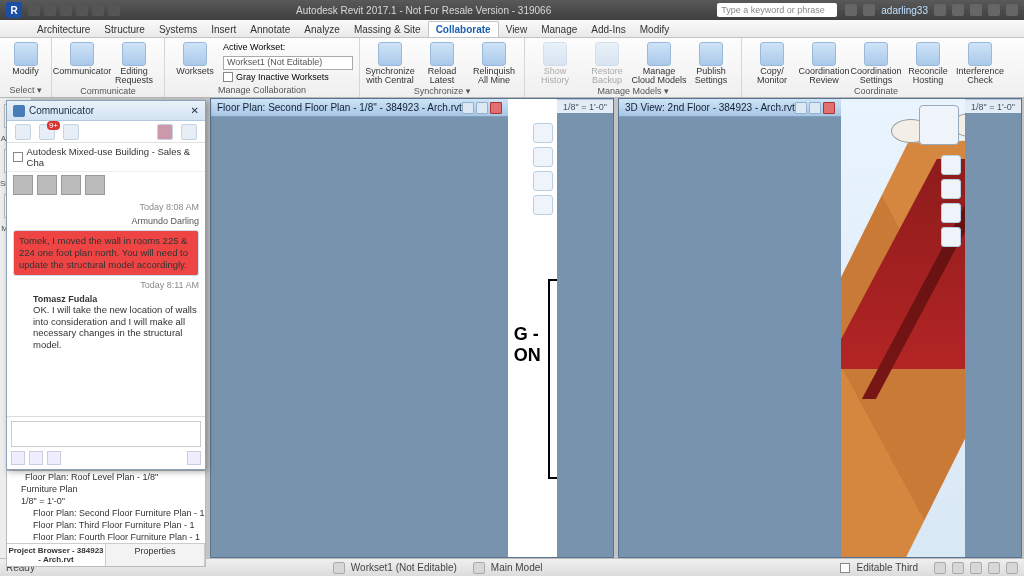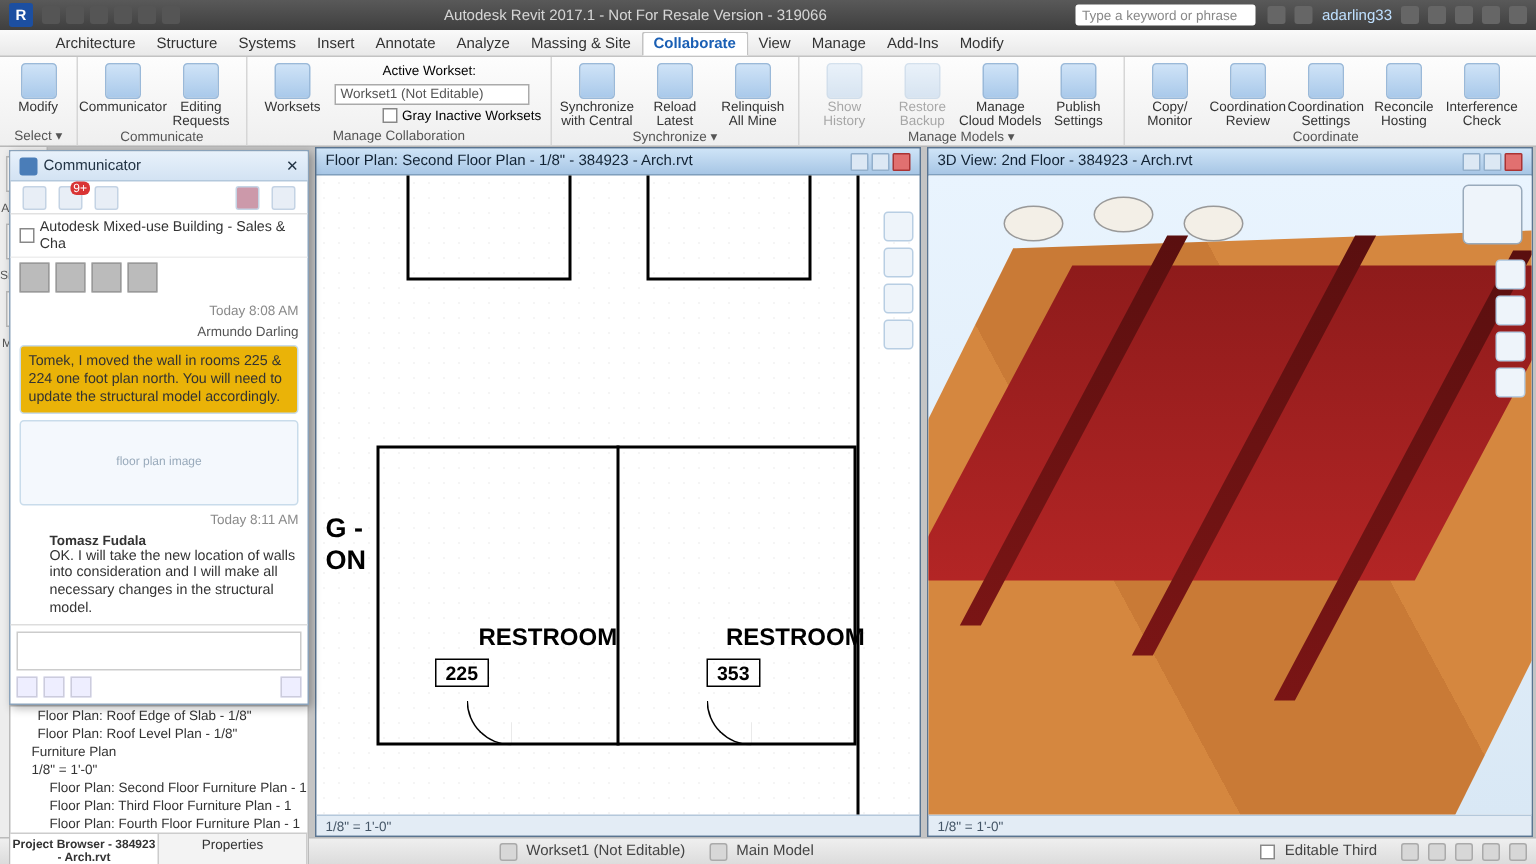--- a/index.html
+++ b/index.html
@@ -23,31 +23,31 @@
 
   
   .ribbon { height:60px; background:linear-gradient(#fdfdfd,#efefef); border-bottom:1px solid #b8b8b8; display:flex; }
   .ribbon-group { border-right:1px solid #d6d6d6; padding:2px 6px; display:flex; flex-direction:column; }
   .ribbon-group .icons { flex:1; display:flex; gap:4px; align-items:flex-start;}
   .big-btn { width:48px; display:flex; flex-direction:column; align-items:center; gap:1px; cursor:pointer; padding-top:2px;}
   .big-btn .ic { width:24px; height:24px; background:linear-gradient(#cfe3f7,#a9c9ea); border:1px solid #9ab9d9; border-radius:3px;}
   .big-btn .lbl { font-size:9px; text-align:center; line-height:1; color:#333;}
   .ribbon-group .caption { text-align:center; font-size:9px; color:#555; padding-top:1px;}
   .ws-field { width:130px; height:14px; background:#fff; border:1px solid #aaa; font-size:9px; color:#555; padding:0 3px;}
-  .small-row { display:flex; align-items:center; gap:3px; font-size:9px; margin-bottom:2px;margin-left:32px;}
+  .small-row { display:flex; align-items:center; gap:3px; font-size:9px; margin-bottom:2px;}
   .chk { width:10px;height:10px;border:1px solid #888;background:#fff;}
 
   
   .workspace { position:absolute; top:98px; left:0; right:0; bottom:18px; display:flex; background:#c4c4c4;}
   .leftdock { width:32px; background:#ededed; border-right:1px solid #bbb; display:flex;flex-direction:column; gap:6px; padding-top:6px; align-items:center;}
   .leftdock .thumb { width:24px;height:24px;background:#fff;border:1px solid #bbb;}
   .leftdock .lbl { font-size:8px; color:#555; writing-mode:horizontal-tb; text-align:center;}
 
   .views { flex:1; display:flex; gap:4px; padding:0 2px;}
-  .viewpane { flex:1; background:#7893ad; border:1px solid #5a7490; display:flex; flex-direction:column; position:relative;}
+  .viewpane { flex:1; background:#7893ad; border:1px solid #5a7490; display:flex; flex-direction:row; position:relative;}
   .viewpane .vtitle { height:18px; background:linear-gradient(#cfe4f7,#a7c6e5); border-bottom:1px solid #7f9fbd; display:flex; align-items:center; padding:0 6px; font-size:10px; color:#123;}
   .viewpane .vtitle .wbtns { margin-left:auto; display:flex; gap:2px;}
   .viewpane .vtitle .wbtns span{width:12px;height:12px;background:#dce8f4;border:1px solid #93b0cc;border-radius:1px;}
   .viewpane .vtitle .wbtns span.close{background:#e17070;border-color:#a33;}
   .viewpane .canvas { flex:1; background:#fff; position:relative; overflow:hidden;}
   .viewpane .vstatus { height:14px; background:#e3ecf5; border-top:1px solid #b4c8db; font-size:9px; color:#456; padding:0 6px; display:flex;align-items:center;}
 
   
   .fp { position:absolute; inset:0; }
   .room { position:absolute; border:2px solid #000; }
@@ -68,21 +68,21 @@
   .communicator .row-icons { height:22px; display:flex;align-items:center; gap:8px; padding:0 8px; border-bottom:1px solid #e1e1e1;}
   .communicator .row-icons .ic2 { width:16px;height:16px; background:#e8eef6;border:1px solid #c4d3e4;border-radius:2px;}
   .communicator .row-icons .ic2.badge { position:relative;}
   .communicator .row-icons .ic2.badge::after { content:"9+"; position:absolute; top:-4px; right:-6px; background:#d93434; color:#fff; font-size:8px; padding:0 2px; border-radius:4px;}
   .communicator .proj { padding:3px 6px; font-size:9.5px; color:#333; border-bottom:1px solid #eee; display:flex;align-items:center;gap:4px;}
   .avrow { display:flex; gap:4px; padding:3px 6px;}
   .avrow .av { width:20px;height:20px; background:#bbb; border:1px solid #999;}
   .chatlog { flex:1; overflow:hidden; padding:4px 6px; font-size:9.5px; color:#333; display:flex;flex-direction:column;gap:4px;}
   .ts { text-align:right; color:#8a8a8a; font-size:9px;}
   .sender { text-align:right; color:#555; font-size:9px;}
-  .bubble { background:#eab308; border:1px solid #c9dceb; border-radius:3px; padding:4px 5px; line-height:1.25;}
+  .bubble { background:#ef4444; border:1px solid #c9dceb; border-radius:3px; padding:4px 5px; line-height:1.25;}
   .bubble.img { height:58px; background:#f4f8fd; display:flex;align-items:center;justify-content:center; color:#9ab; font-size:8px;}
   .msg-plain { line-height:1.25;}
   .senderL { font-weight:600; font-size:9px;}
   .chatinput { border-top:1px solid #ddd; padding:4px; display:flex; gap:3px; align-items:center;}
   .chatinput .txt { flex:1; height:26px; border:1px solid #ccc; background:#fff;}
   .chatinput .btnrow { display:flex; gap:4px; }
   .chatinput .mini { width:14px;height:14px;background:#eef;border:1px solid #ccd;}
 
   
   .pbrowser { position:absolute; left:6px; top:470px; width:200px; font-size:9px; color:#333; background:#fff; border:1px solid #bbb; z-index:40;}
@@ -367,21 +367,20 @@
   <div class="avrow">
     <div class="av"></div>
     <div class="av"></div>
     <div class="av"></div>
     <div class="av"></div>
   </div>
   <div class="chatlog">
     <div class="ts">Today 8:08 AM</div>
     <div class="sender">Armundo Darling</div>
     <div class="bubble">Tomek, I moved the wall in rooms 225 &amp; 224 one foot plan north. You will need to update the structural model accordingly.</div>
-    <div class="bubble img">floor plan image</div>
     <div class="ts">Today 8:11 AM</div>
     <div style="display:flex;gap:4px;align-items:flex-start">
       <div class="av" style="width:16px;height:16px"></div>
       <div style="flex:1">
         <div class="senderL">Tomasz Fudala</div>
         <div class="msg-plain">OK. I will take the new location of walls into consideration and I will make all necessary changes in the structural model.</div>
       </div>
     </div>
   </div>
   <div class="chatinput">
@@ -392,21 +391,20 @@
       <div class="mini"></div>
       <div class="mini"></div>
       <div class="mini"></div>
     </div>
     <div style="flex:1"></div>
     <div class="mini"></div>
   </div>
 </div>
 
 <div class="pbrowser">
-  <div class="line">Floor Plan: Roof Edge of Slab - 1/8"</div>
   <div class="line">Floor Plan: Roof Level Plan - 1/8"</div>
   <div class="line" style="padding-left:14px">Furniture Plan</div>
   <div class="line" style="padding-left:14px">1/8" = 1'-0"</div>
   <div class="line" style="padding-left:26px">Floor Plan: Second Floor Furniture Plan - 1</div>
   <div class="line" style="padding-left:26px">Floor Plan: Third Floor Furniture Plan - 1</div>
   <div class="line" style="padding-left:26px">Floor Plan: Fourth Floor Furniture Plan - 1</div>
   <div class="tabs">
     <div class="active" style="font-size:8px">Project Browser - 384923 - Arch.rvt</div>
     <div>Properties</div>
   </div>

